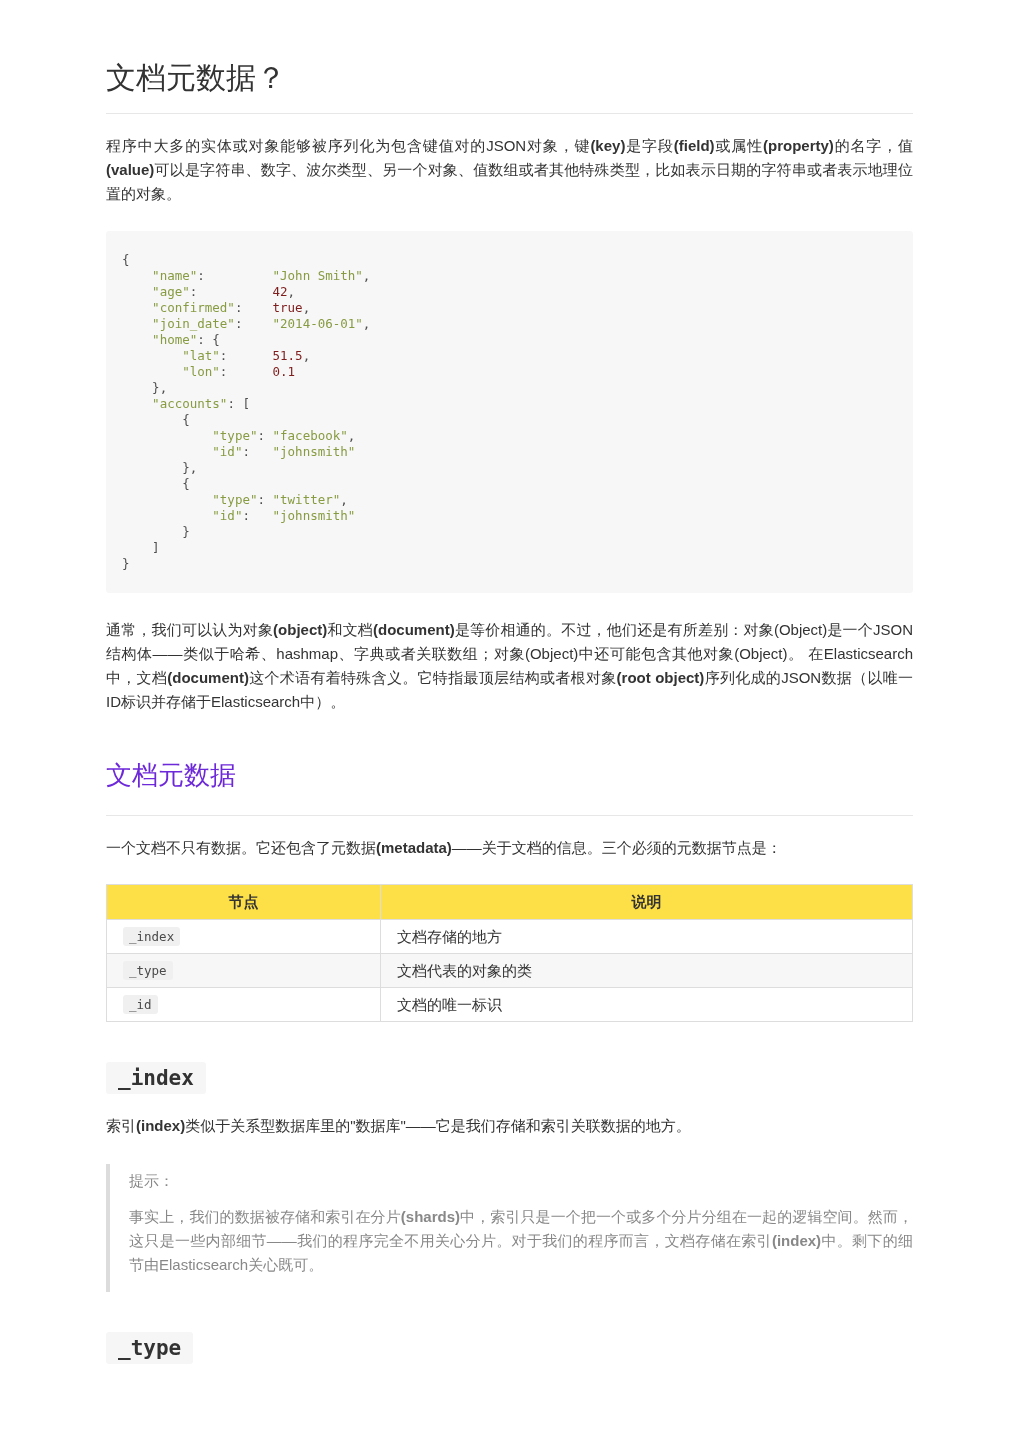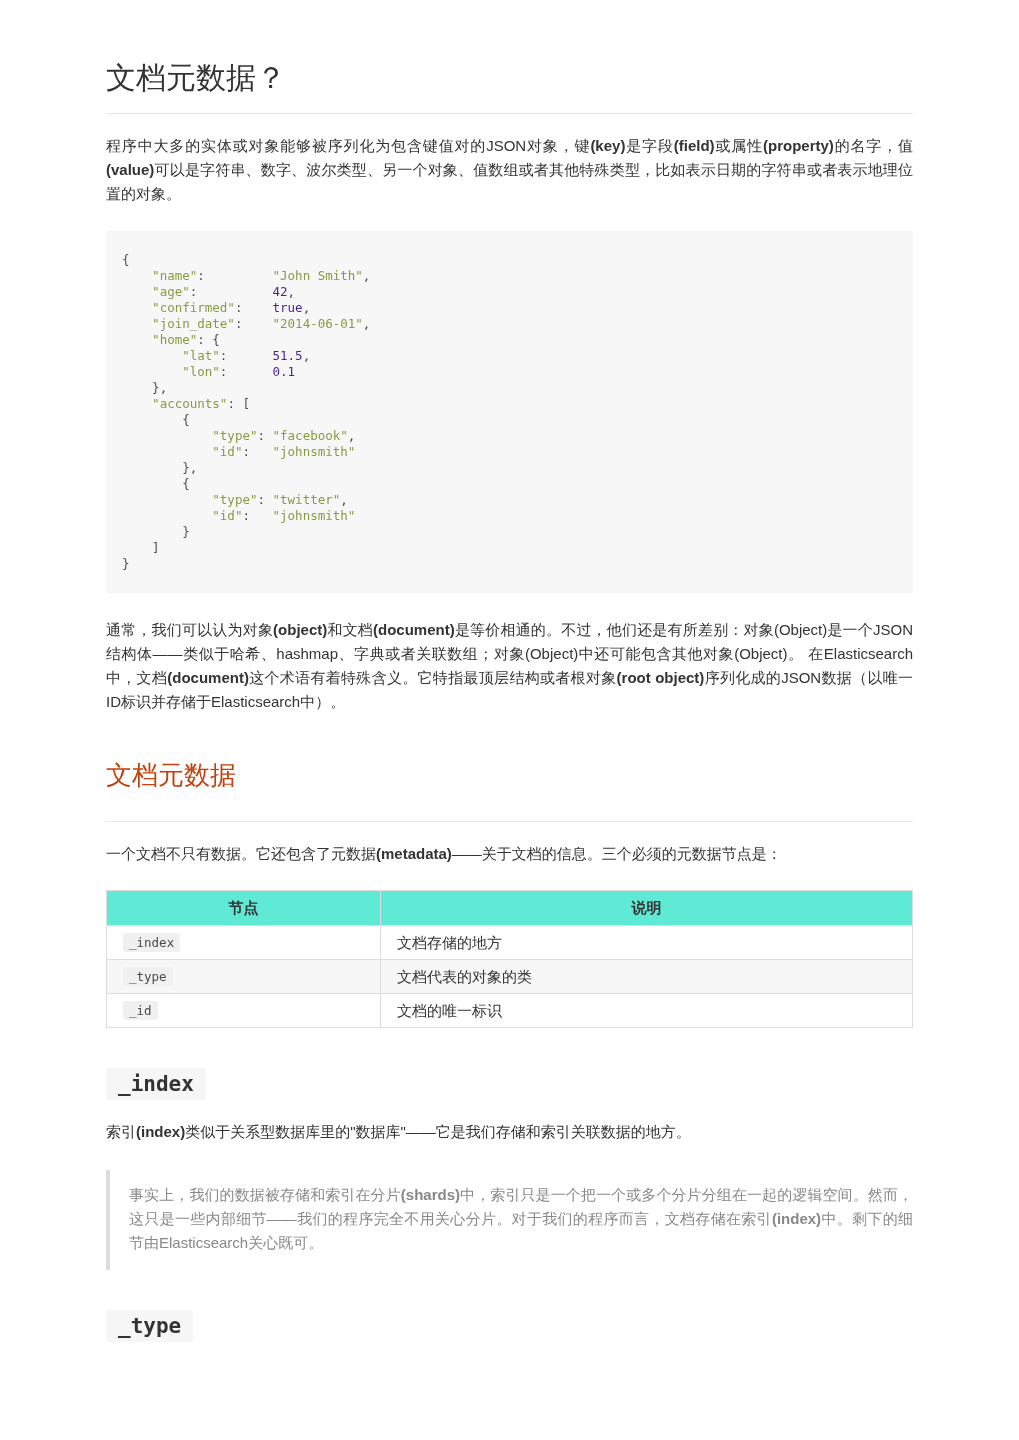--- a/index.html
+++ b/index.html
@@ -21,23 +21,23 @@
     font-size: 30px;
     font-weight: 400;
     color: #333;
     margin: 0;
     padding-bottom: 14px;
     border-bottom: 1px solid #e7e7e7;
   }
   h2.section-title {
     font-size: 26px;
     font-weight: 400;
-    color: #c2410c;
+    color: #6d28d9;
     margin: 44px 0 0;
-    padding-bottom: 28px;
+    padding-bottom: 22px;
     border-bottom: 1px solid #e7e7e7;
   }
   p.body-text {
     font-size: 15px;
     line-height: 24px;
     margin: 20px 0;
     text-align: justify;
   }
   p.body-text .b { font-weight: bold; }
   pre.code-block {
@@ -47,37 +47,37 @@
     padding: 21px 16px;
     font-family: "DejaVu Sans Mono", monospace;
     font-size: 12.5px;
     line-height: 16px;
     color: #4d4d4d;
     white-space: pre;
     overflow: hidden;
   }
   .tok-p { color: #4d4d4d; }
   .tok-g { color: #879b41; }
-  .tok-o { color: #4c1d95; }
+  .tok-o { color: #7f1d1d; }
   table.meta-table {
     width: 100%;
     border-collapse: collapse;
     margin: 24px 0;
   }
   table.meta-table th,
   table.meta-table td {
     border: 1px solid #dddddd;
     font-size: 15px;
     line-height: 20px;
   }
   table.meta-table th {
     font-weight: bold;
     text-align: center;
     padding: 7px 10px;
-    background: #5eead4;
+    background: #fde047;
   }
   table.meta-table td {
     text-align: left;
     padding: 6px 16px;
   }
   table.meta-table td:first-child { width: 34%; }
   table.meta-table tbody tr:nth-child(even) { background: #f7f7f7; }
   .icode {
     background: #f0f0f0;
     border-radius: 3px;
@@ -168,19 +168,20 @@
           <td>文档的唯一标识</td>
         </tr>
       </tbody>
   </table>
 
   <h3 class="code-heading"><span class="h-code">_index</span></h3>
 
   <p class="body-text"><span>索引</span><span class="b">(index)</span><span>类似于关系型数据库里的"数据库"——它是我们存储和索引关联数据的地方。</span></p>
 
   <blockquote class="tip">
+    <p class="tip-label">提示：</p>
     <p class="body-text"><span>事实上，我们的数据被存储和索引在分片</span><span class="b">(shards)</span><span>中，索引只是一个把一个或多个分片分组在一起的逻辑空间。然而，这只是一些内部细节——我们的程序完全不用关心分片。对于我们的程序而言，文档存储在索引</span><span class="b">(index)</span><span>中。剩下的细节由Elasticsearch关心既可。</span></p>
   </blockquote>
 
 
   <h3 class="code-heading"><span class="h-code">_type</span></h3>
 
 </div>
 
 </body></html>

